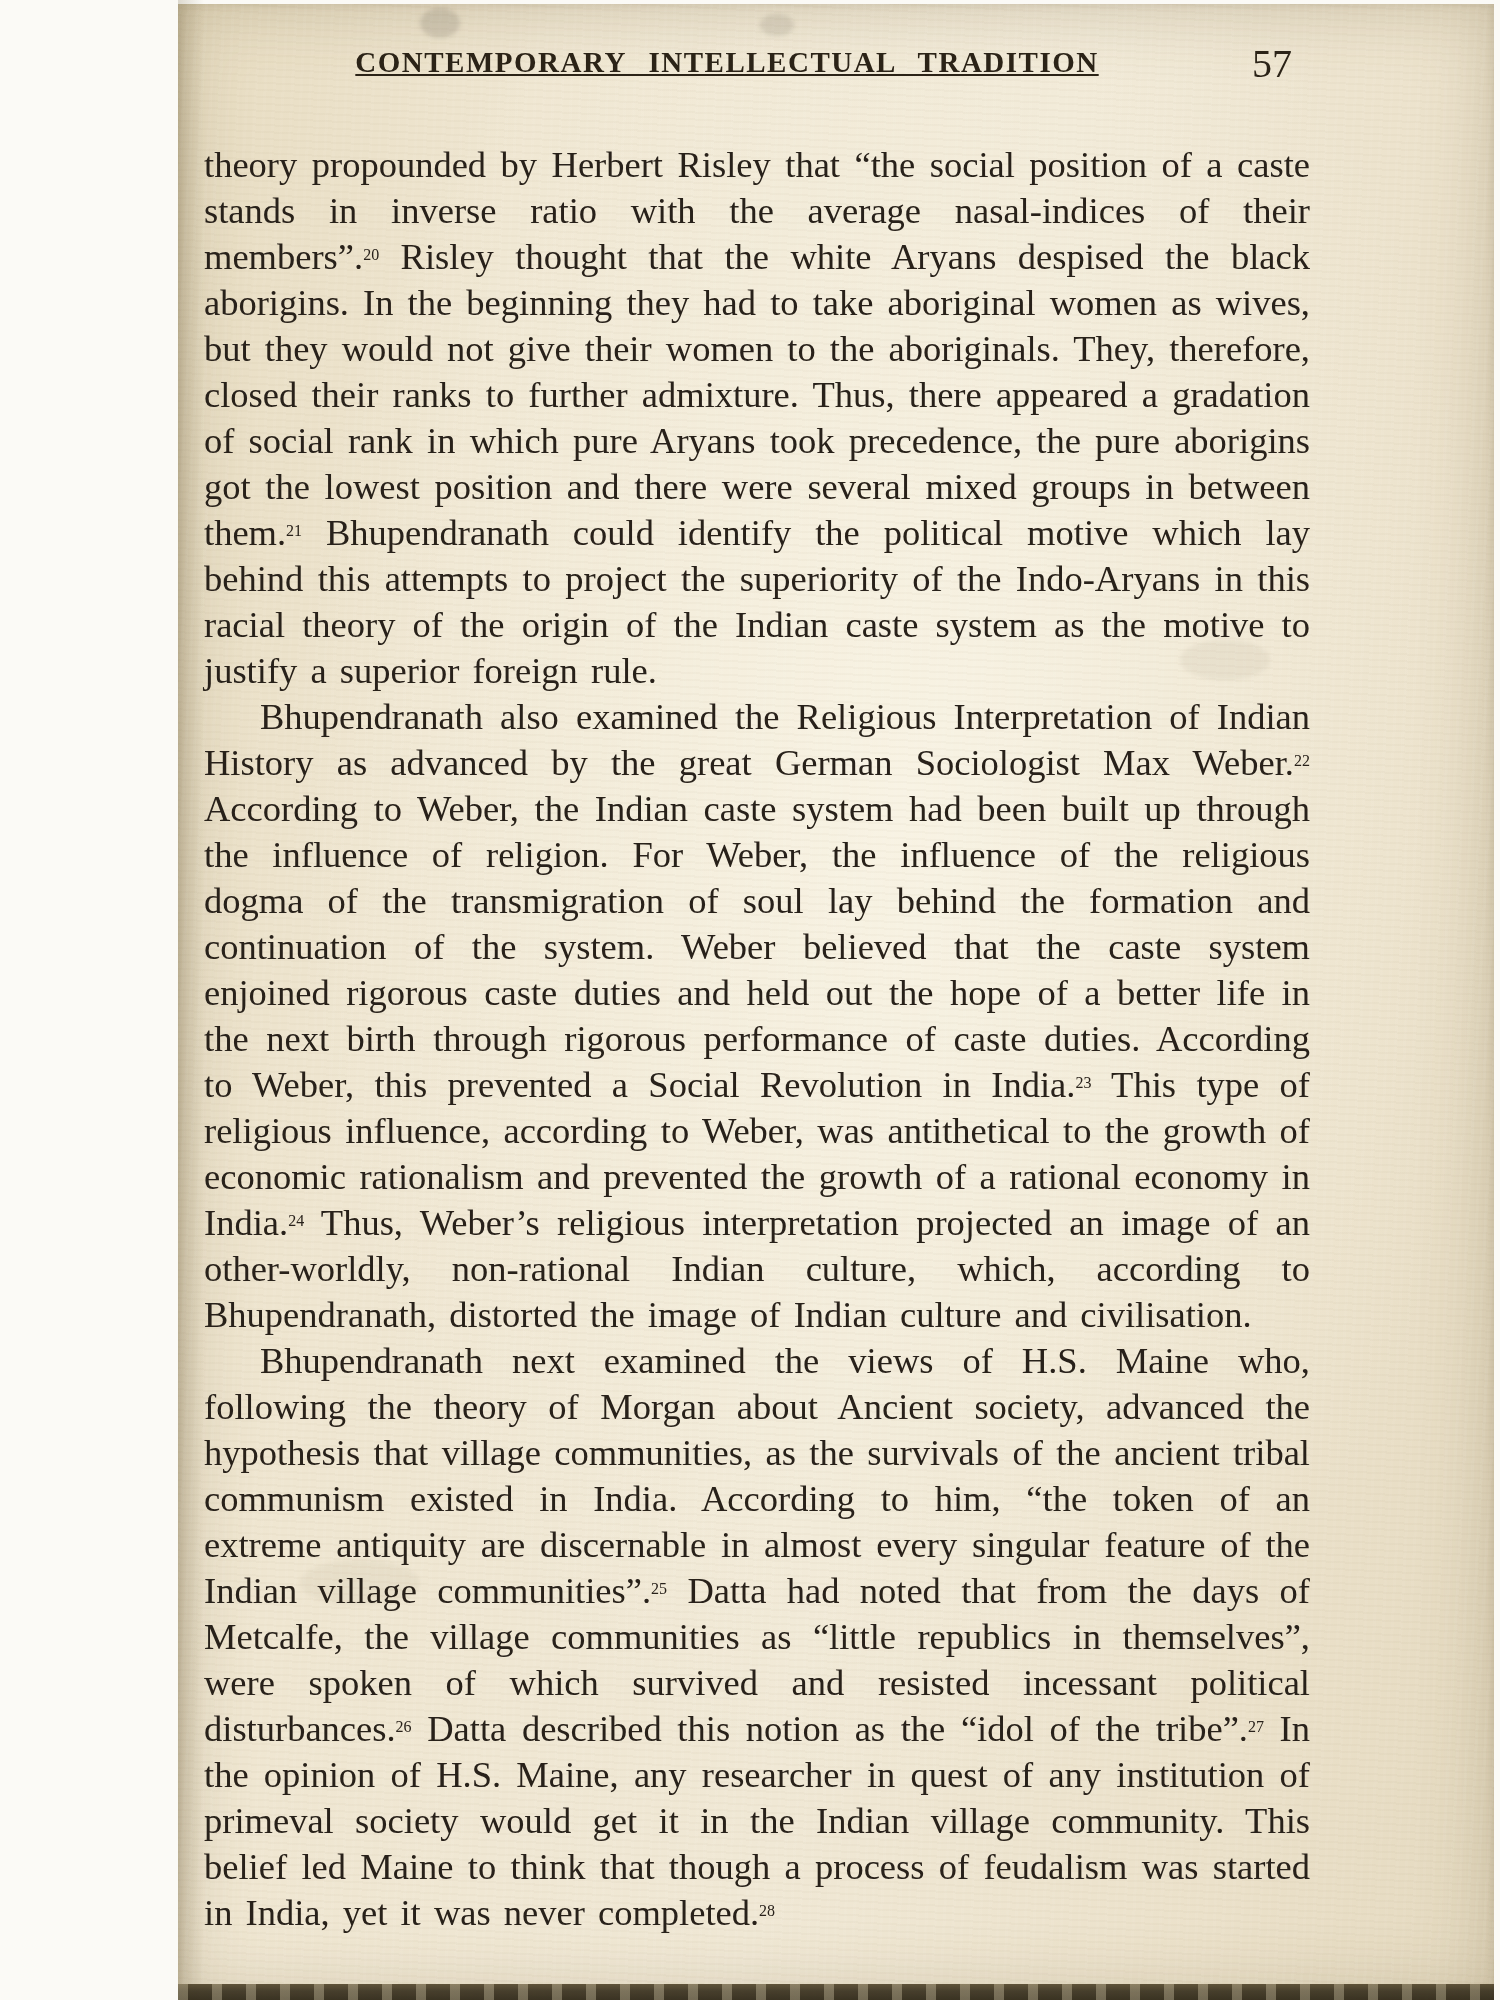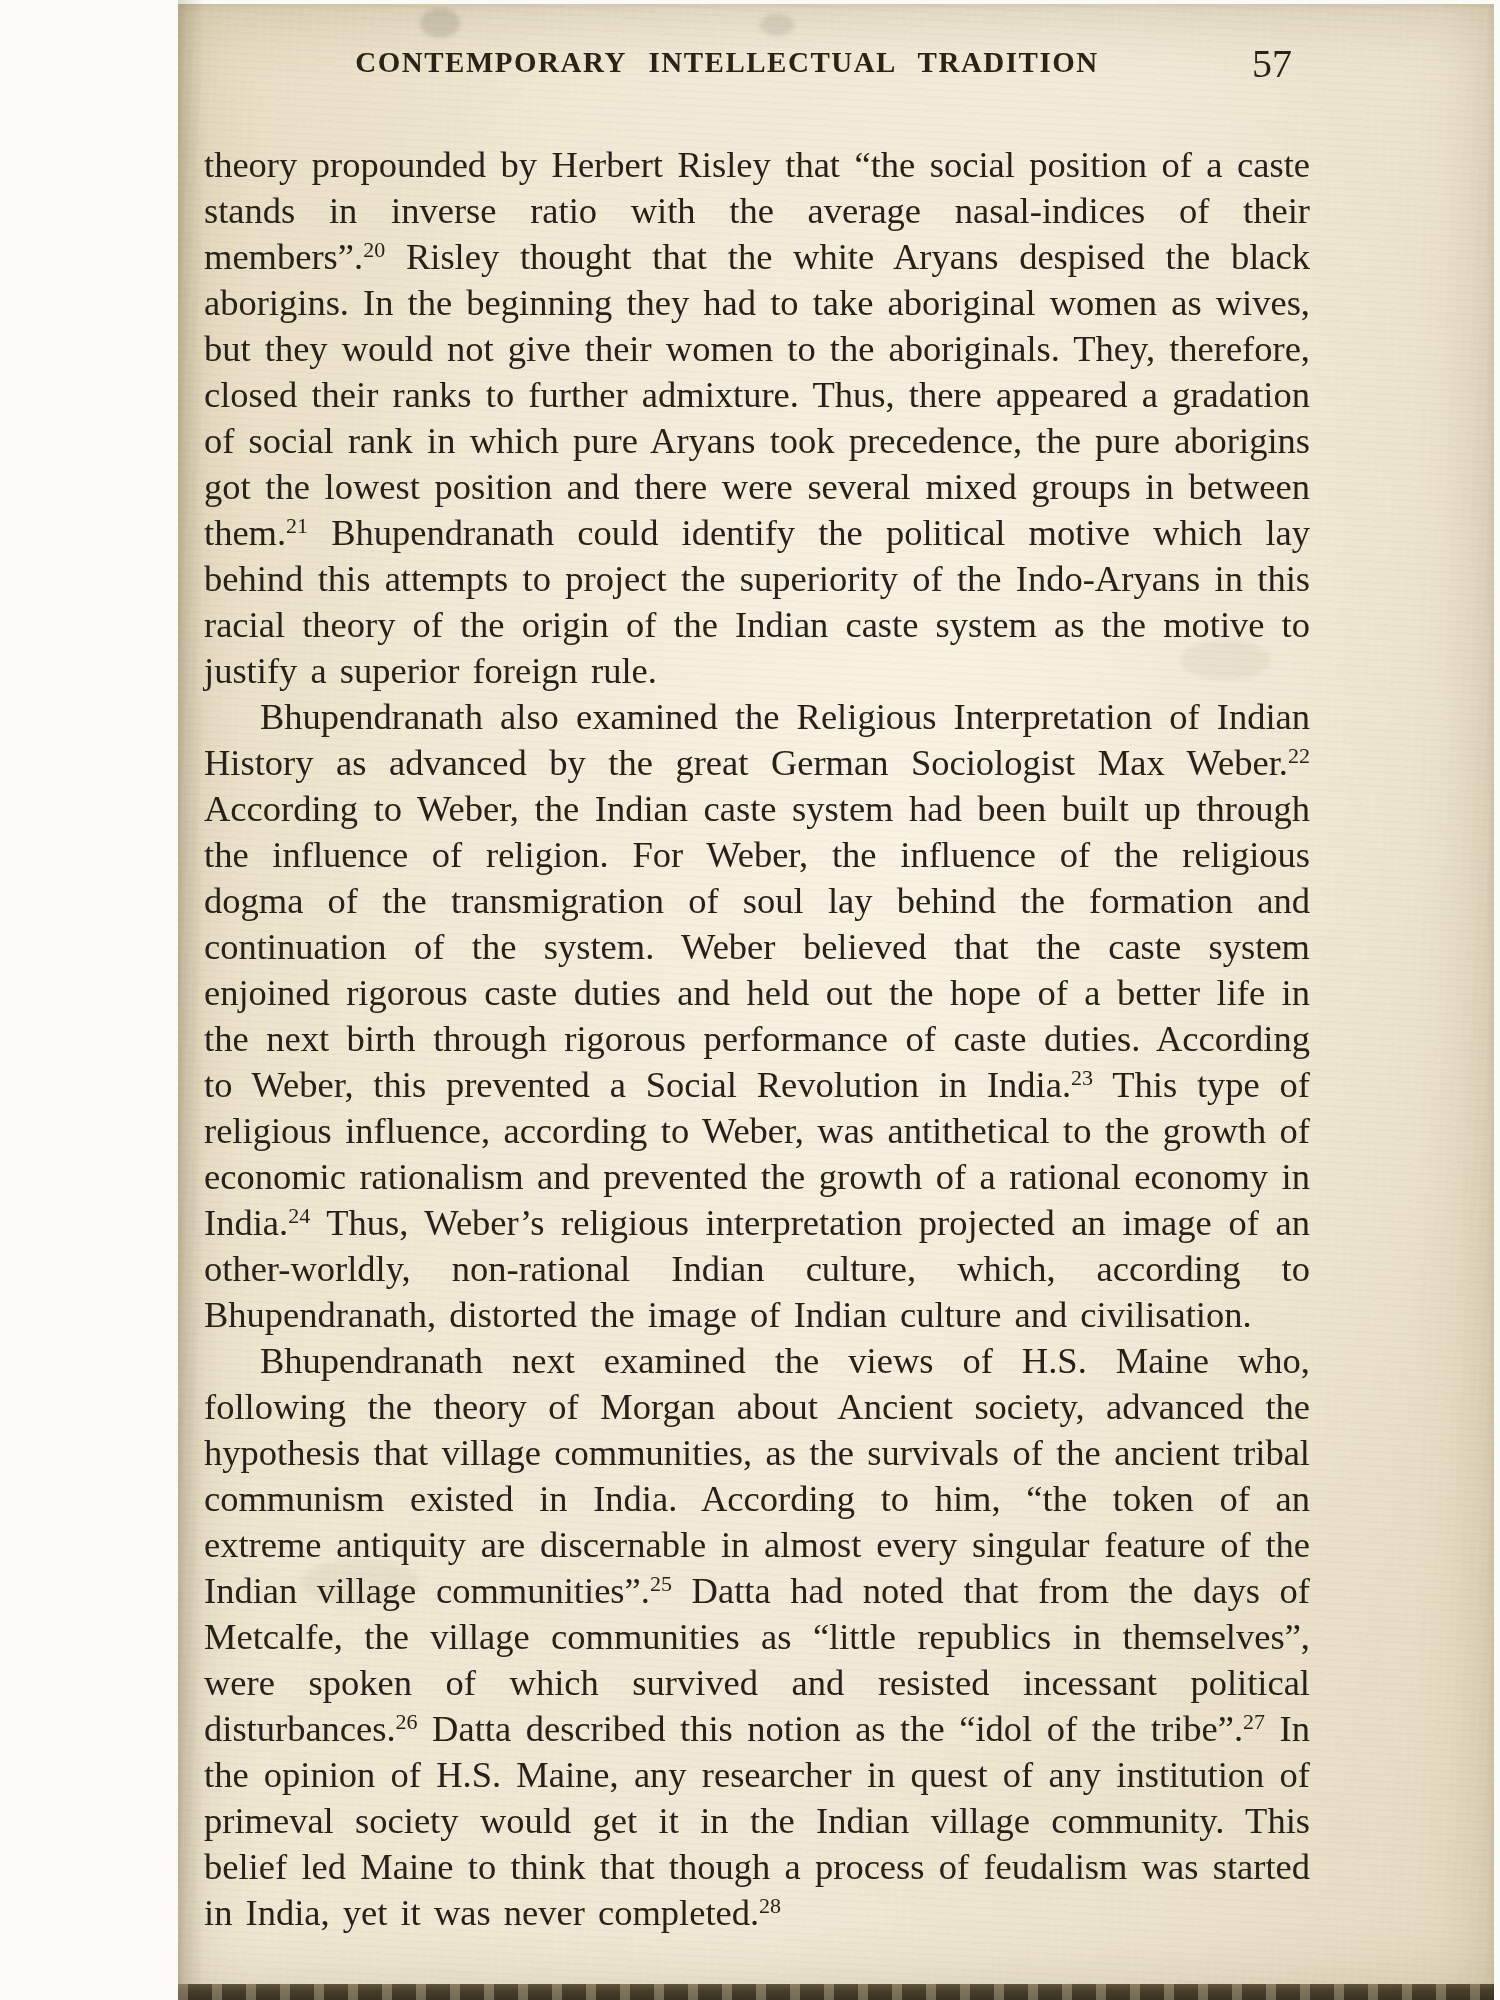--- a/index.html
+++ b/index.html
@@ -51,20 +51,21 @@
     position: absolute;
     left: 0;
     right: 60px;
     text-align: center;
     font-size: 29px;
     font-weight: 700;
     letter-spacing: 1.5px;
     word-spacing: 14px;
     color: #2b2317;
     white-space: nowrap;
+    text-decoration: underline;
   }
   .page-number {
     position: absolute;
     right: 18px;
     top: -6px;
     font-size: 40px;
     color: #2b2317;
   }
   .body-text {
     margin-top: 48px;
@@ -74,21 +75,21 @@
     text-align: justify;
     word-spacing: 4px;
   }
   .body-text p {
     margin: 0;
   }
   .body-text p.indent {
     text-indent: 56px;
   }
   sup.fnref {
-    font-size: 22px;
+    font-size: 16px;
     line-height: 0;
     position: relative;
     top: -0.55em;
     vertical-align: baseline;
     letter-spacing: 0;
   }
   
   .smudge {
     position: absolute;
     border-radius: 50%;

